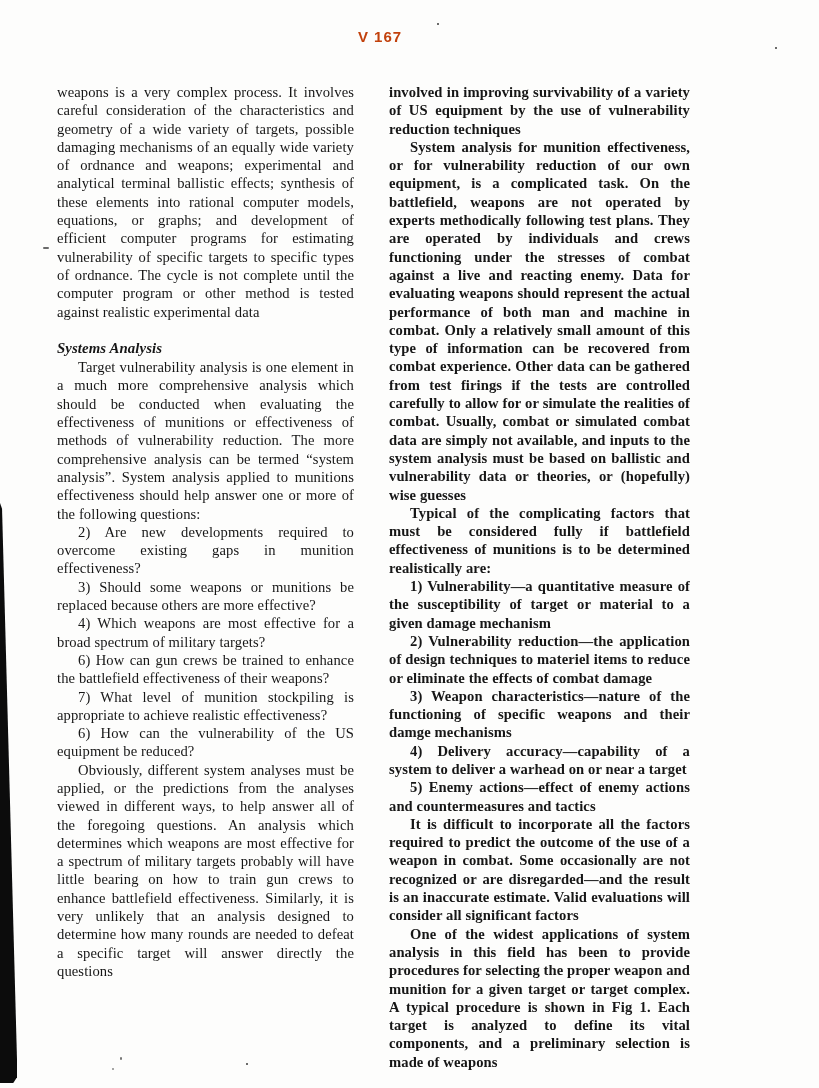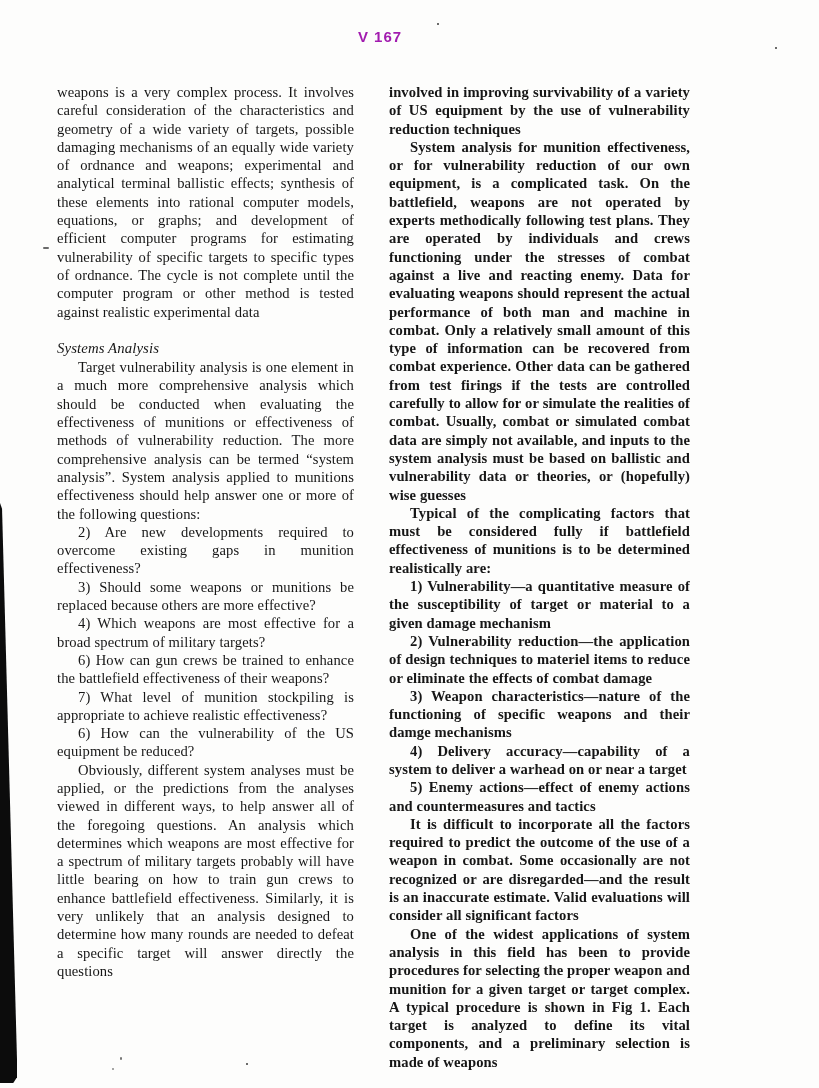--- a/index.html
+++ b/index.html
@@ -15,38 +15,38 @@
   .page-header {
     position: absolute;
     top: 28px;
     left: 57px;
     width: 646px;
     text-align: center;
     font-family: "Liberation Sans", sans-serif;
     font-weight: bold;
     font-size: 15px;
     letter-spacing: 1px;
-    color: #a21caf;
+    color: #c2410c;
   }
   .col {
     position: absolute;
     top: 71px;
     text-align: justify;
     font-size: 14.6px;
     line-height: 18.3px;
     letter-spacing: 0.1px;
     margin-top: 12px;
   }
   .col-left  { left: 57px;  width: 297px; }
   .col-right { left: 389px; width: 301px; font-weight: bold; }
   .col p { margin: 0; }
   .col p.indent { text-indent: 21px; }
   .section-heading {
     font-style: italic;
-    font-weight: normal;
+    font-weight: bold;
     font-size: 14.8px;
     margin: 18px 0 1px 0;
   }
   
   .scan-wedge {
     position: absolute;
     left: 0; top: 503px;
     width: 17px; height: 580px;
     background: #0c0c0c;
     clip-path: polygon(0 0, 12% 1%, 100% 96%, 100% 99%, 78% 100%, 0 100%);

